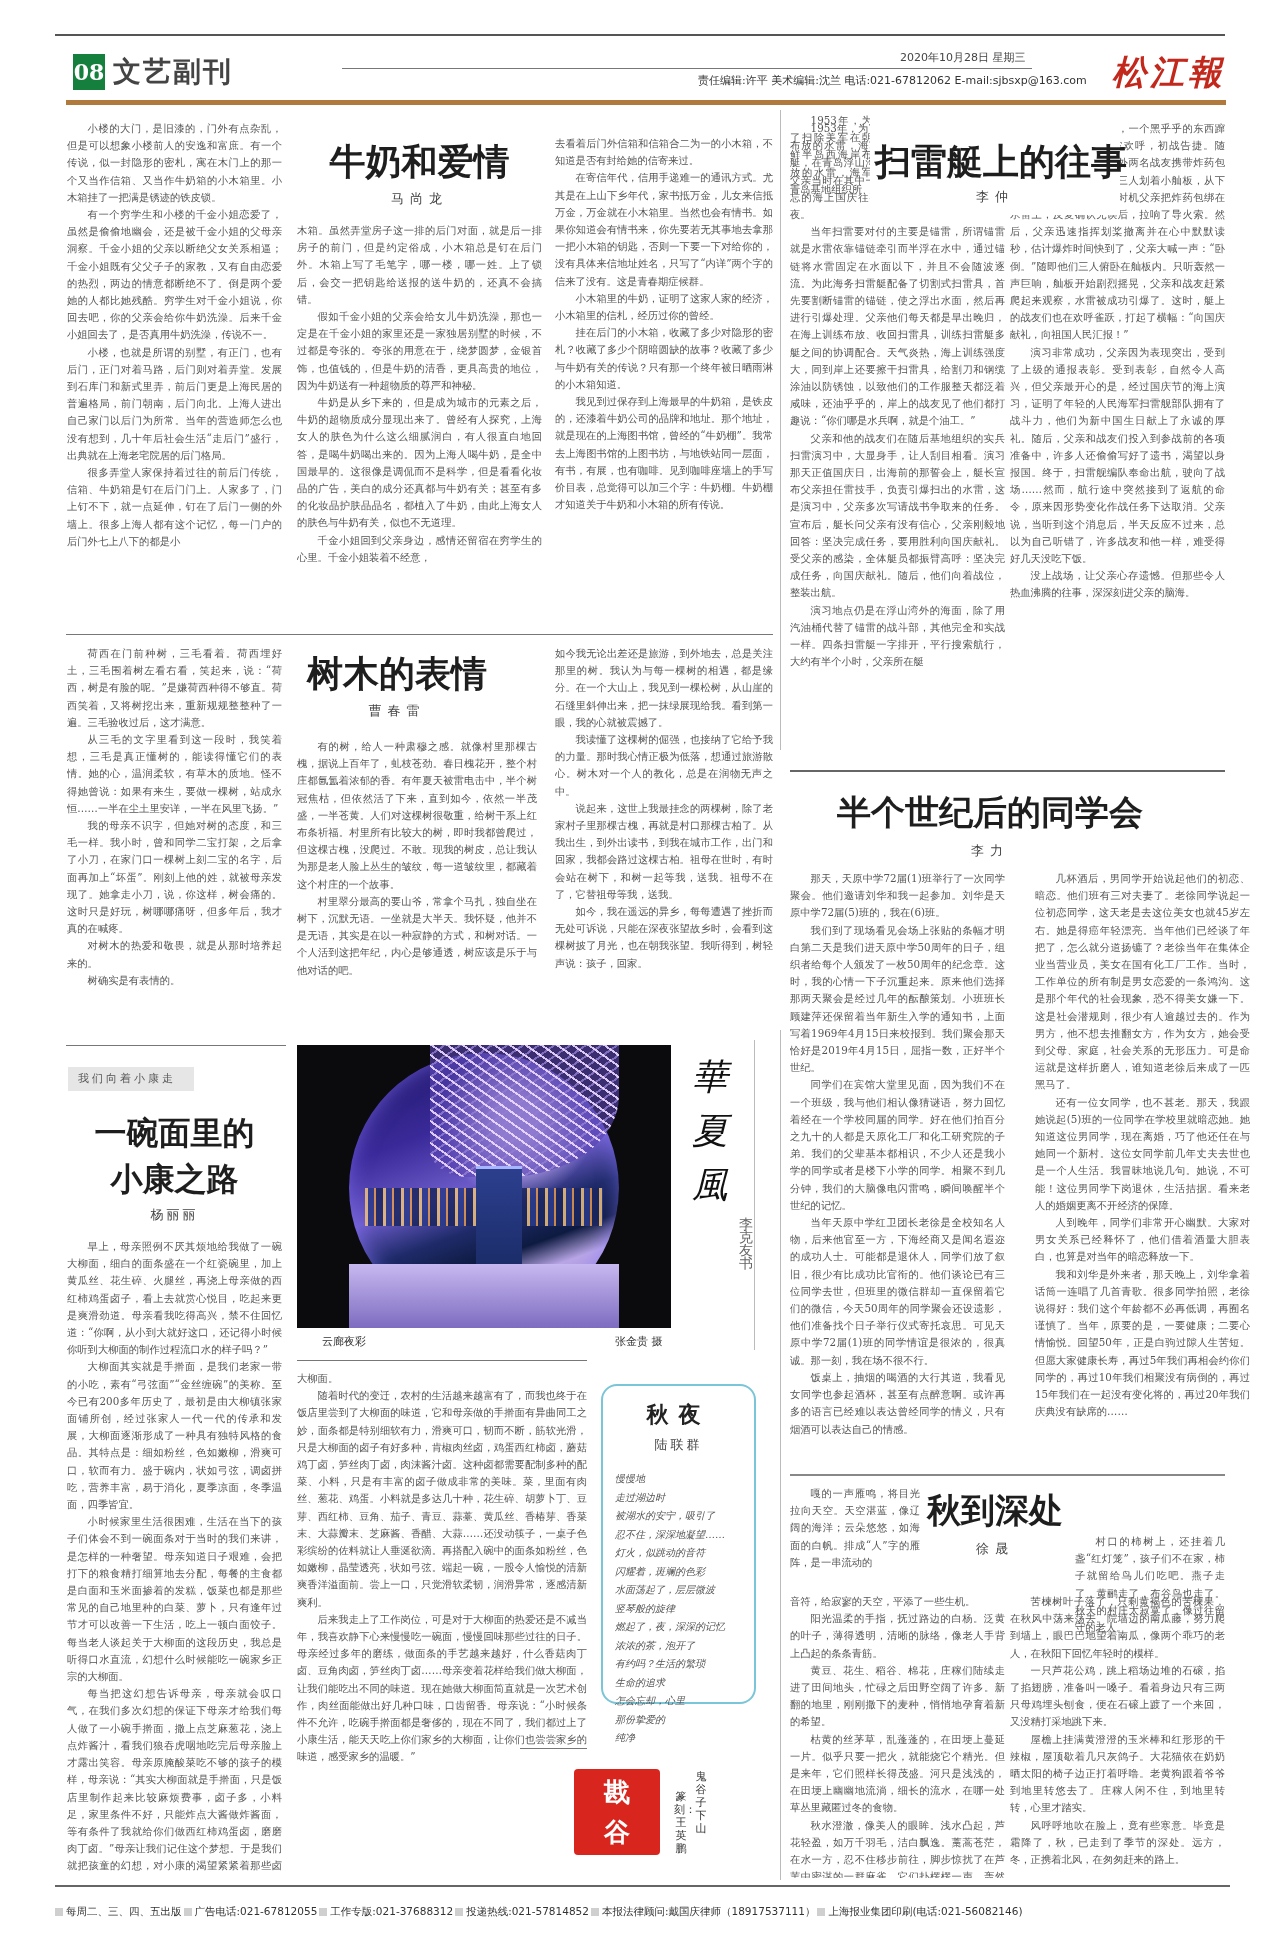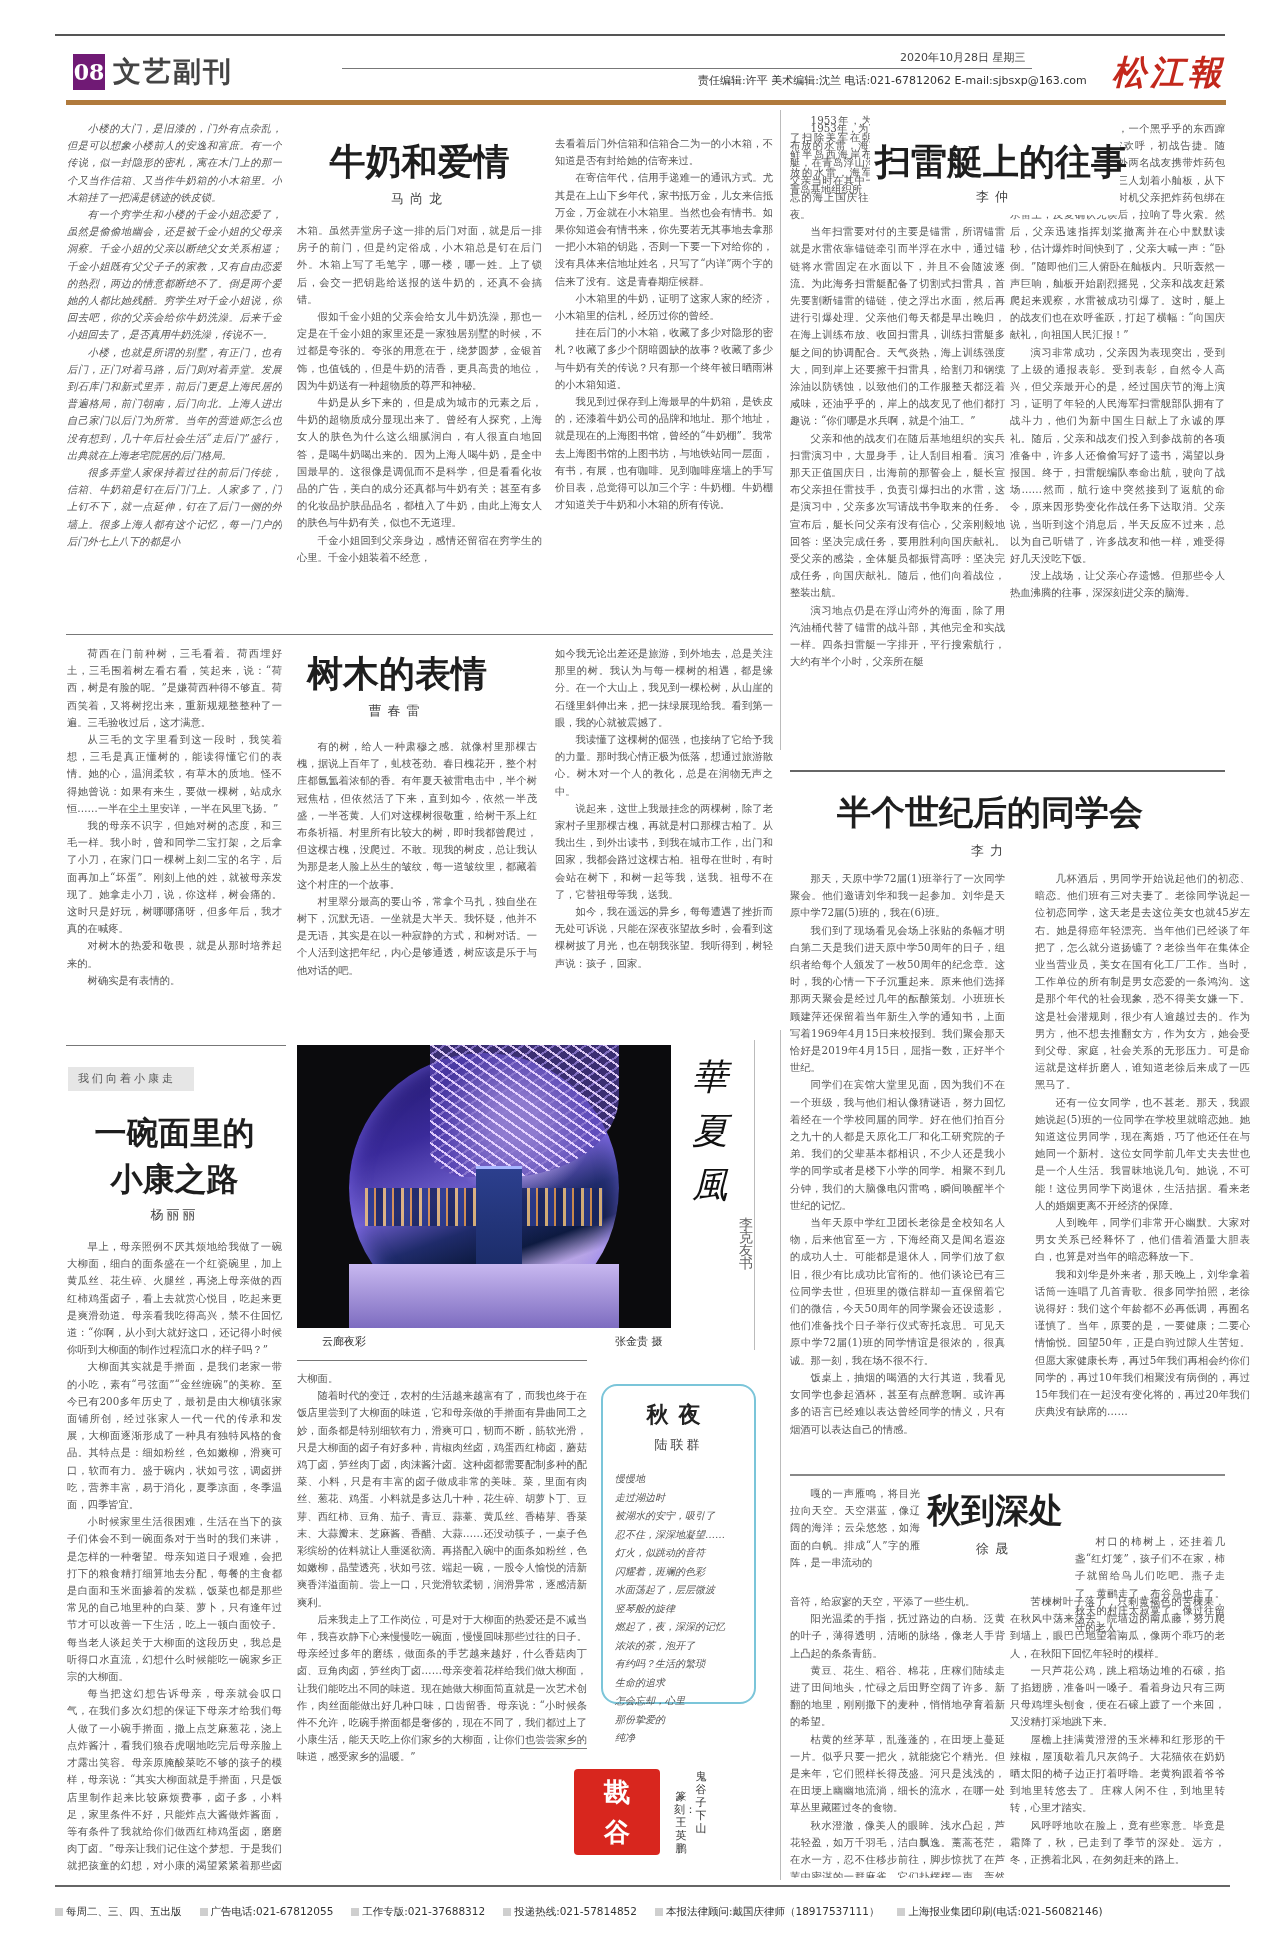--- a/index.html
+++ b/index.html
@@ -6,21 +6,21 @@
   html, body { width: 1280px; height: 1950px; background: #ffffff; overflow: hidden; }
   body { position: relative; font-family: "DejaVu Serif", "Liberation Serif", serif; color: #3a3a3a; }
 
   .abs { position: absolute; }
   .hr { position: absolute; background: #555; height: 2px; }
   .hr.thin { height: 1px; background: #777; }
   .hr.brown { background: #b07a3c; height: 5px; }
   .vr { position: absolute; width: 1px; background: #bbb; }
 
   
-  .page-num { left: 73px; top: 54px; width: 32px; height: 36px; background: #701a75; color: #fff;
+  .page-num { left: 73px; top: 54px; width: 32px; height: 36px; background: #15803d; color: #fff;
     font-family: "DejaVu Serif", serif; font-weight: bold; font-size: 22px; line-height: 36px; text-align: center; }
   .section-title { left: 113px; top: 54px; font-size: 28px; font-weight: bold; color: #444; letter-spacing: 2px; line-height: 36px; }
   .header-editors { left: 698px; top: 73px; font-family: "DejaVu Sans", sans-serif; font-size: 11px; color: #333; white-space: nowrap; }
   .masthead { left: 1080px; top: 50px; font-family: "DejaVu Serif", serif; font-style: italic; font-weight: bold; font-size: 34px; color: #c3281c; letter-spacing: 4px; margin-left: 32px; }
 
   
   .col { position: absolute; font-size: 10.3px; line-height: 17.2px; color: #555; text-align: justify; overflow: hidden; }
   .col p { text-indent: 2em; }
   .title { position: absolute; font-family: "DejaVu Serif", serif; font-weight: bold; color: #1e1e1e; text-align: center; white-space: nowrap; }
   .byline { position: absolute; font-size: 13px; color: #444; text-align: center; letter-spacing: 6px; }
@@ -54,38 +54,38 @@
   .poem { position: absolute; left: 601px; top: 1384px; width: 155px; height: 320px; border: 2px solid #7bc5d9; border-radius: 16px; background: #fff; }
   .poem-title { position: absolute; left: 0; top: 14px; width: 100%; text-align: center; font-weight: bold; font-size: 22px; color: #222; letter-spacing: 10px; }
   .poem-author { position: absolute; left: 0; top: 50px; width: 100%; text-align: center; font-size: 13px; color: #444; letter-spacing: 3px; }
   .poem-lines { position: absolute; left: 12px; top: 84px; font-size: 10px; line-height: 18.5px; color: #555; font-style: italic; }
 
   .seal { position: absolute; left: 574px; top: 1769px; width: 86px; height: 86px; background: #d8261e; border-radius: 4px;
     color: #fff; font-size: 26px; line-height: 40px; text-align: center; font-weight: bold; padding-top: 3px; }
   .seal-caption { position: absolute; width: 14px; font-family: "DejaVu Sans", sans-serif; font-size: 11px; line-height: 13px; color: #333; text-align: center; }
 
   
-  .footer { position: absolute; left: 55px; top: 1905px; width: 1180px; display: flex; gap: 18px; font-family: "DejaVu Sans", sans-serif; font-size: 10.5px; color: #333; white-space: nowrap; }
+  .footer { position: absolute; left: 55px; top: 1905px; width: 1180px; display: flex; gap: 2px; font-family: "DejaVu Sans", sans-serif; font-size: 10.5px; color: #333; white-space: nowrap; }
   .footer .fi { display: flex; align-items: center; gap: 3px; }
   .footer .sq { width: 8px; height: 8px; background: #cfcfcf; display: inline-block; }
 </style>
 </head>
 <body>
 
 <div class="hr" style="left:55px; top:34px; width:1170px; height:2px;"></div>
 <div class="abs page-num">08</div>
 <div class="abs section-title">文艺副刊</div>
 <div class="hr thin" style="left:342px; top:68px; width:690px;"></div>
 <div class="abs" style="left:900px; top:50px; font-family:'DejaVu Sans',sans-serif; font-size:11px; color:#444;">2020年10月28日  星期三</div>
 <div class="abs header-editors">责任编辑:许平  美术编辑:沈兰  电话:021-67812062  E-mail:sjbsxp@163.com</div>
 <div class="abs masthead">松江報</div>
 
 <div class="hr brown" style="left:66px; top:100px; width:1160px;"></div>
 
-<div class="col" style="left:67px; top:120px; width:215px; height:505px;font-style:italic;">
+<div class="col" style="left:67px; top:120px; width:215px; height:505px;">
   <p>小楼的大门，是旧漆的，门外有点杂乱，但是可以想象小楼前人的安逸和富庶。有一个传说，似一封隐形的密札，寓在木门上的那一个又当作信箱、又当作牛奶箱的小木箱里。小木箱挂了一把满是锈迹的铁皮锁。</p>
   <p>有一个穷学生和小楼的千金小姐恋爱了，虽然是偷偷地幽会，还是被千金小姐的父母亲洞察。千金小姐的父亲以断绝父女关系相逼；千金小姐既有父父子子的家教，又有自由恋爱的热烈，两边的情意都断绝不了。倒是两个爱她的人都比她残酷。穷学生对千金小姐说，你回去吧，你的父亲会给你牛奶洗澡。后来千金小姐回去了，是否真用牛奶洗澡，传说不一。</p>
   <p>小楼，也就是所谓的别墅，有正门，也有后门，正门对着马路，后门则对着弄堂。发展到石库门和新式里弄，前后门更是上海民居的普遍格局，前门朝南，后门向北。上海人进出自己家门以后门为所常。当年的营造师怎么也没有想到，几十年后社会生活“走后门”盛行，出典就在上海老宅院居的后门格局。</p>
   <p>很多弄堂人家保持着过往的前后门传统，信箱、牛奶箱是钉在后门门上。人家多了，门上钉不下，就一点延伸，钉在了后门一侧的外墙上。很多上海人都有这个记忆，每一门户的后门外七上八下的都是小</p>
 </div>
 <div class="title" style="left:297px; top:138px; width:245px; font-size:36px;">牛奶和爱情</div>
 <div class="byline" style="left:297px; top:190px; width:245px;">马尚龙</div>
 <div class="col" style="left:297px; top:222px; width:245px; height:403px;">
   <p style="text-indent:0">木箱。虽然弄堂房子这一排的后门对面，就是后一排房子的前门，但是约定俗成，小木箱总是钉在后门外。木箱上写了毛笔字，哪一楼，哪一姓。上了锁后，会交一把钥匙给送报的送牛奶的，还真不会搞错。</p>
   <p>假如千金小姐的父亲会给女儿牛奶洗澡，那也一定是在千金小姐的家里还是一家独居别墅的时候，不过都是夸张的。夸张的用意在于，绕梦圆梦，金银首饰，也值钱的，但是牛奶的清香，更具高贵的地位，因为牛奶送有一种超物质的尊严和神秘。</p>

